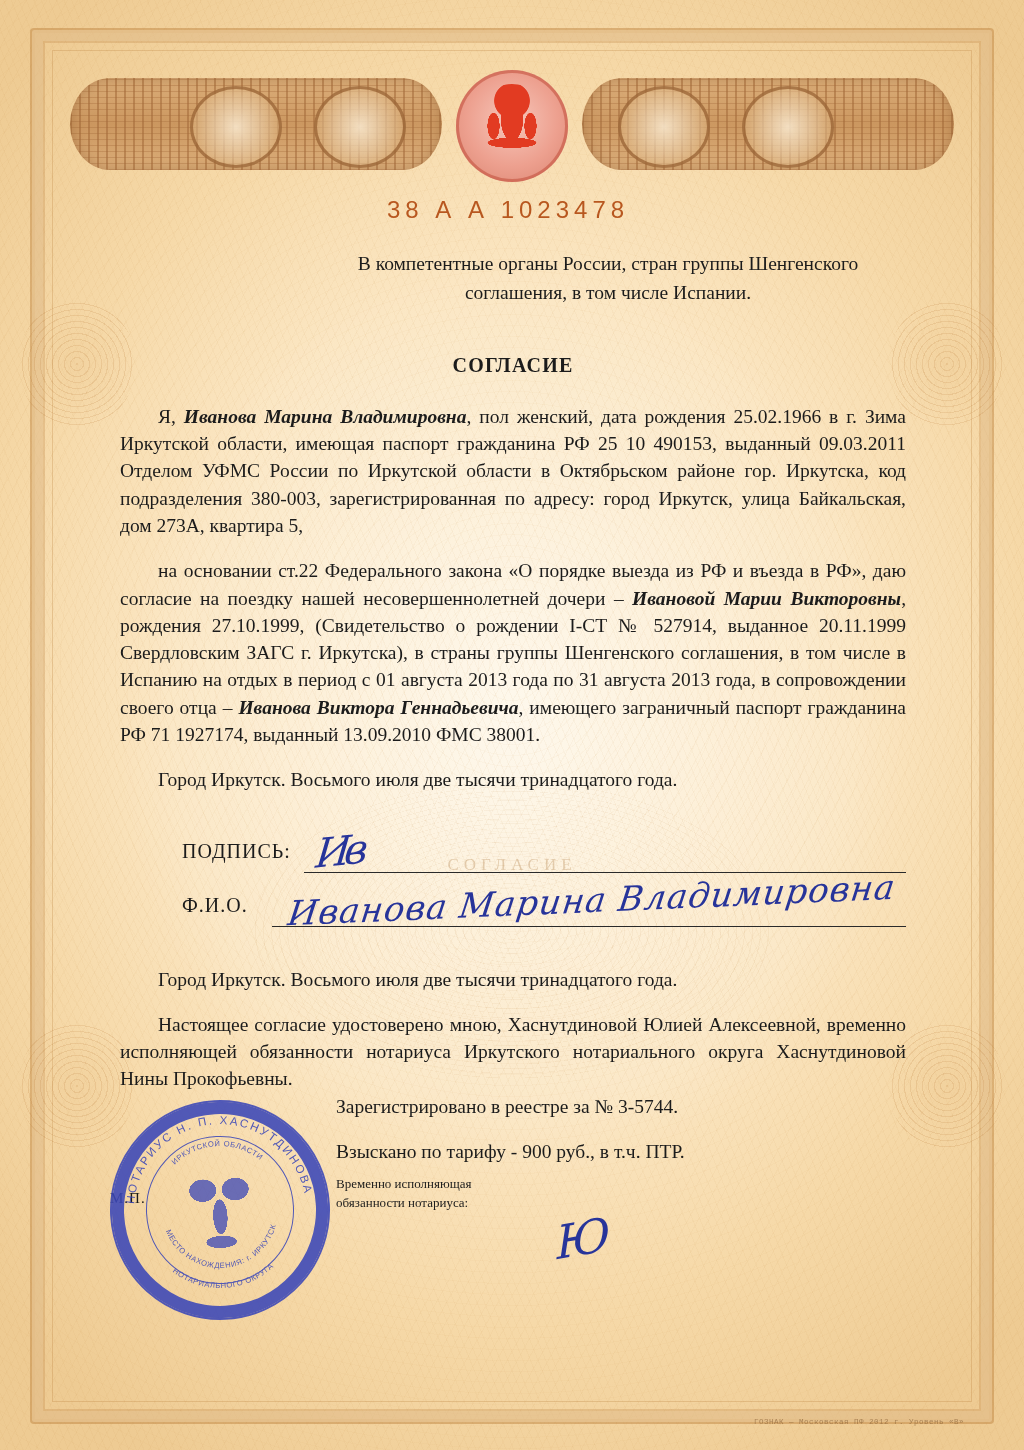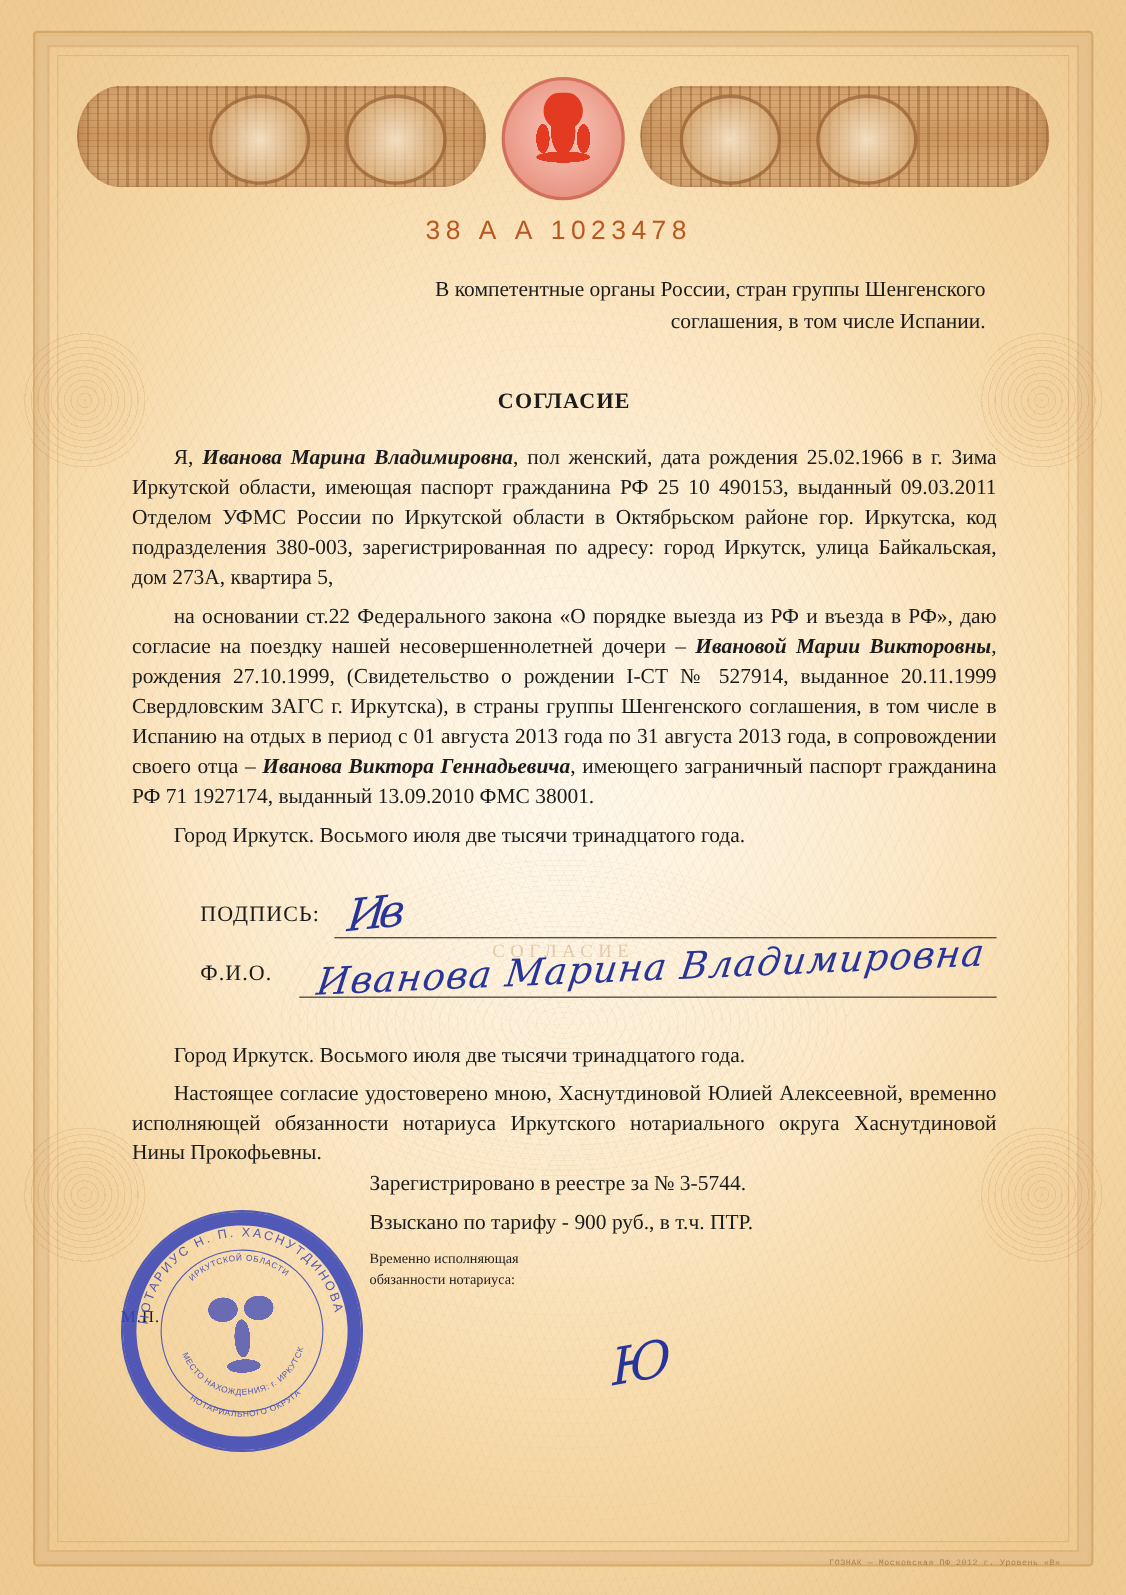--- a/index.html
+++ b/index.html
@@ -152,21 +152,21 @@
   .serial {
     text-align: center;
     color: #b8571f;
     font-family: Liberation Sans, sans-serif;
     font-size: 24px;
     letter-spacing: 5px;
     margin-left: -10px;
     margin-bottom: 26px;
   }
   .addressee {
-    text-align: right;
+    text-align: center;
     font-size: 19.5px;
     line-height: 1.48;
     margin-left: 200px;
     margin-right: 10px;
   }
   .doc-title {
     text-align: center;
     font-weight: bold;
     font-size: 20px;
     letter-spacing: 1.2px;
@@ -174,21 +174,21 @@
     margin-bottom: 26px;
   }
   p.body {
     margin: 0;
     text-align: justify;
     text-justify: inter-word;
     font-size: 19.5px;
     line-height: 1.40;
     text-indent: 38px;
   }
-  p.body + p.body { margin-top: 8px; }
+  p.body + p.body { margin-top: 18px; }
   .b { font-weight: bold; font-style: italic; }
 
   .sig-block {
     margin-top: 40px;
     position: relative;
     height: 120px;
     text-align: center;
   }
   .sig-row {
     position: relative;

